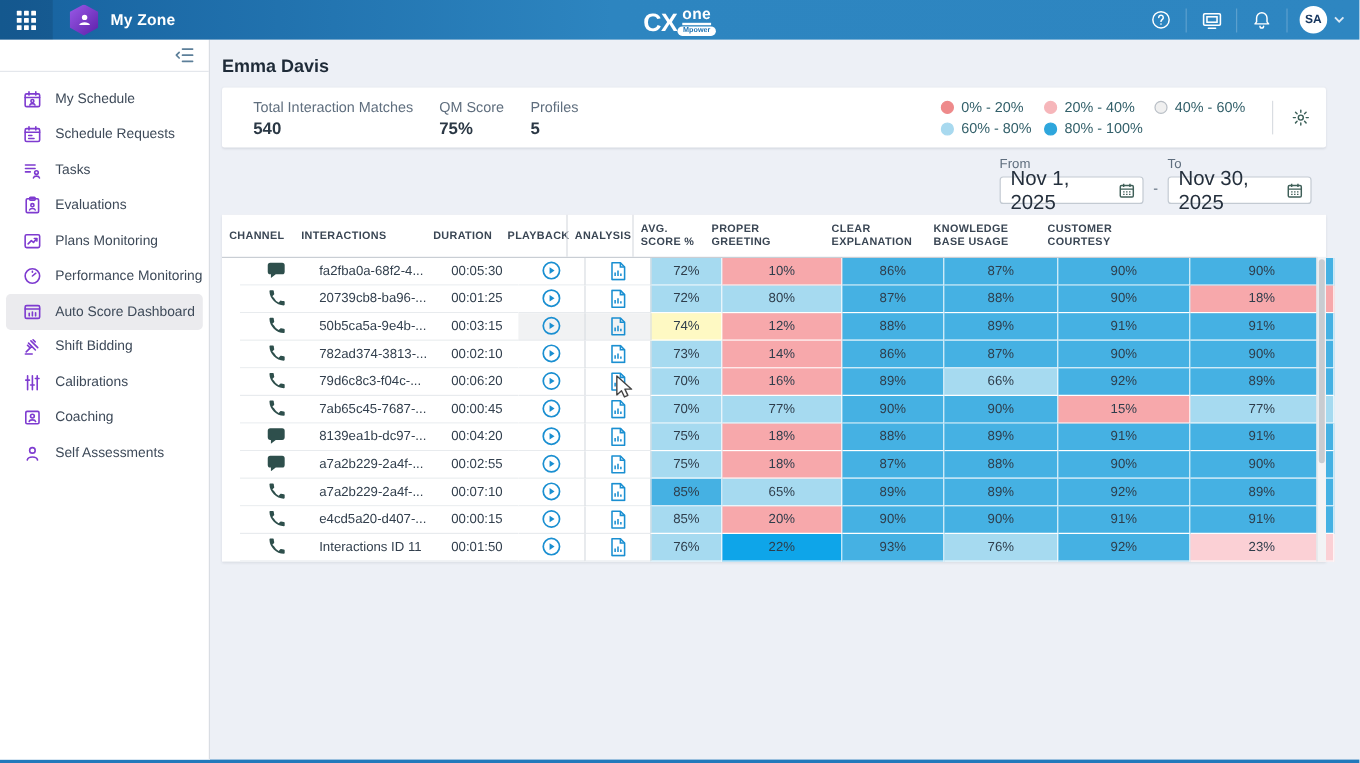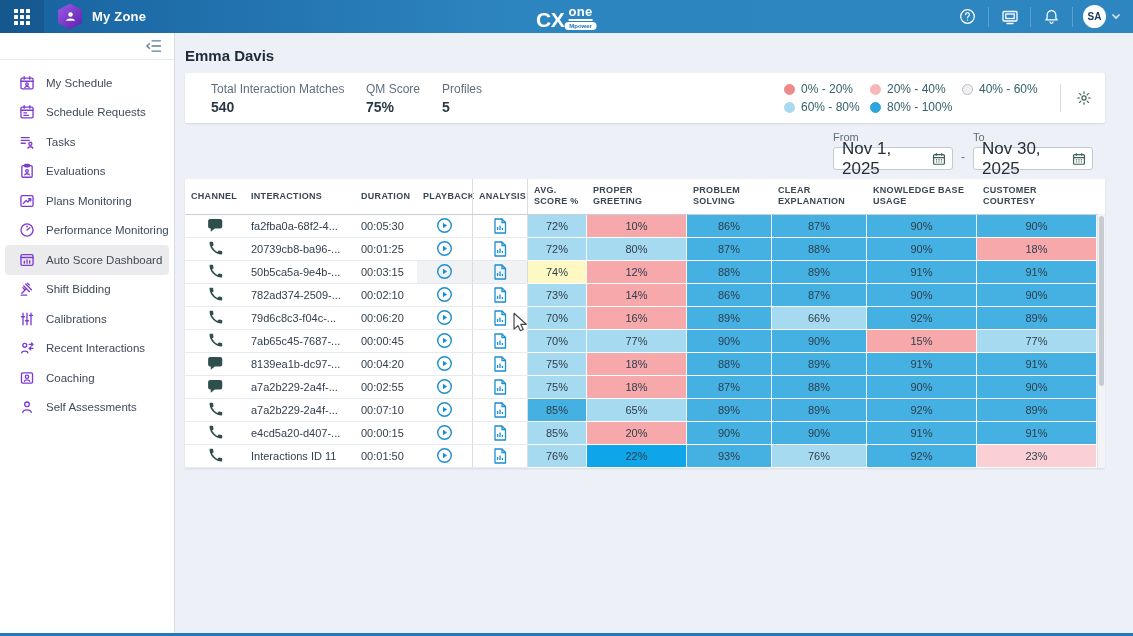--- a/index.html
+++ b/index.html
@@ -65,21 +65,21 @@
     display:flex; align-items:center; padding:0 6px 0 8px; cursor:pointer; }
   .date-value { font-size:17px; color:#242f3c; flex:1; }
   .date-dash { color:#5f6e7e; font-size:12px; padding-bottom:6px; }
 
   
   .table-wrap { position:relative; margin-top:9px; width:920px; background:#fff; box-shadow:0 1px 2px rgba(40,50,70,0.10); }
   .tgrid { display:grid; grid-template-columns:60px 110px 62px 55px 55px 60px 100px 85px 95px 110px 120px; width:912px; }
   .thead { border-bottom:1px solid #c9ced4; }
   .th { font-size:9px; font-weight:bold; color:#3a4654; letter-spacing:0.3px; text-transform:uppercase;
     padding:6px 6px; min-height:34px; display:flex; align-items:center; line-height:1.25; }
-  .trow { cursor:pointer; }
+  .trow { cursor:pointer;padding-left:15px; }
   .td { height:23px; display:flex; align-items:center; font-size:11px; color:#33404e; padding:0 6px;
     border-bottom:1px solid #e8ebee; background:#fff; overflow:hidden; white-space:nowrap; }
   .td.center { justify-content:center; padding:0; }
   .col-analysis { border-left:1px solid #d9dde2; }
   .col-avg { border-left:1px solid #d9dde2; }
   .td.score { justify-content:center; color:#2e3d4b; border-bottom:1px solid #fff; border-right:1px solid rgba(255,255,255,0.9); }
   .td.hl { background:#f1f2f3; }
   .vscroll { position:absolute; right:0; top:35px; bottom:0; width:8px; background:#f2f3f5; border-left:1px solid #e0e4e8; }
   .vthumb { position:absolute; top:2px; left:1px; width:5px; height:170px; background:#c8ccd1; border-radius:3px; cursor:pointer; }
 
@@ -247,30 +247,20 @@
           <svg width="16" height="16" viewBox="0 0 18 18" fill="none" stroke="currentColor" stroke-width="1.5" stroke-linecap="round" stroke-linejoin="round">
             <path d="M4.5 2.5v13M9 2.5v13M13.5 2.5v13"></path>
             <path d="M2.8 6.5h3.4M7.3 11h3.4M11.8 5h3.4"></path>
           </svg>
         </span>
                  <span class="slabel">Calibrations</span>
       </div>
       <div class="side-item">
         <span class="sicon">
           <svg width="16" height="16" viewBox="0 0 18 18" fill="none" stroke="currentColor" stroke-width="1.5" stroke-linecap="round" stroke-linejoin="round">
-            <circle cx="6.5" cy="6" r="2.2"></circle>
-            <path d="M3 14.5c.6-2.6 6.4-2.6 7 0"></path>
-            <path d="M11.5 5h4.2m0 0l-1.6-1.6m1.6 1.6l-1.6 1.6M15.7 9.5h-4.2m0 0l1.6-1.6m-1.6 1.6l1.6 1.6"></path>
-          </svg>
-        </span>
-                 <span class="slabel">Recent Interactions</span>
-      </div>
-      <div class="side-item">
-        <span class="sicon">
-          <svg width="16" height="16" viewBox="0 0 18 18" fill="none" stroke="currentColor" stroke-width="1.5" stroke-linecap="round" stroke-linejoin="round">
             <rect x="2.8" y="3.2" width="12.4" height="11.6" rx="1.2"></rect>
             <circle cx="9" cy="7.6" r="1.8"></circle>
             <path d="M6 12.6c.6-2 5.4-2 6 0"></path>
           </svg>
         </span>
                  <span class="slabel">Coaching</span>
       </div>
       <div class="side-item">
         <span class="sicon">
           <svg width="16" height="16" viewBox="0 0 18 18" fill="none" stroke="currentColor" stroke-width="1.5" stroke-linecap="round" stroke-linejoin="round">
@@ -358,21 +348,20 @@
 
   <div class="table-wrap">
     <div class="tgrid thead" id="thead">
         <div class="th">CHANNEL</div>
         <div class="th">INTERACTIONS</div>
         <div class="th">DURATION</div>
         <div class="th">PLAYBACK</div>
         <div class="th col-analysis">ANALYSIS</div>
         <div class="th col-avg">AVG. SCORE %</div>
         <div class="th">PROPER GREETING</div>
-        <div class="th">PROBLEM SOLVING</div>
         <div class="th">CLEAR EXPLANATION</div>
         <div class="th">KNOWLEDGE BASE USAGE</div>
         <div class="th">CUSTOMER COURTESY</div>
       </div>
     <div id="tbody">
         <div class="tgrid trow">
           <div class="td center">
             <span>
               <svg width="16" height="15" viewBox="0 0 18 17">
                 <path d="M3.4 2h11.2A2.4 2.4 0 0117 4.4v6.2a2.4 2.4 0 01-2.4 2.4H8.6L4 16.6v-3.6h-.6A2.4 2.4 0 011 10.6V4.4A2.4 2.4 0 013.4 2z" fill="#2e4f4c" transform="translate(.2 -1)"></path>
@@ -474,21 +463,21 @@
           <div class="td score" style="background:#45b1e3">91%</div>
         </div>
         <div class="tgrid trow">
           <div class="td center">
             <span>
               <svg width="15" height="15" viewBox="0 0 20 20">
                 <path d="M6.9 9.6a12.6 12.6 0 005.5 5.5l2-2c.3-.3.7-.4 1-.2 1 .3 2.1.5 3.2.5.6 0 1 .4 1 1v3.2c0 .6-.4 1-1 1C9.7 18.6 1.4 10.3 1.4 1.4c0-.6.4-1 1-1h3.2c.6 0 1 .4 1 1 0 1.1.2 2.2.5 3.2.1.3 0 .7-.2 1l-2 2z" fill="#2e4f4c" transform="scale(0.93) translate(.8 .8)"></path>
               </svg>
             </span>
           </div>
-          <div class="td">782ad374-2509-...</div>
+          <div class="td">782ad374-3813-...</div>
           <div class="td">00:02:10</div>
           <div class="td center">
             <span>
               <svg width="17" height="17" viewBox="0 0 18 18">
                 <circle cx="9" cy="9" r="7.2" fill="none" stroke="#1a8fd1" stroke-width="1.5"></circle>
                 <path d="M7.4 6.1l4.4 2.9-4.4 2.9z" fill="#1a8fd1"></path>
               </svg>
             </span>
           </div>
           <div class="td center col-analysis">

